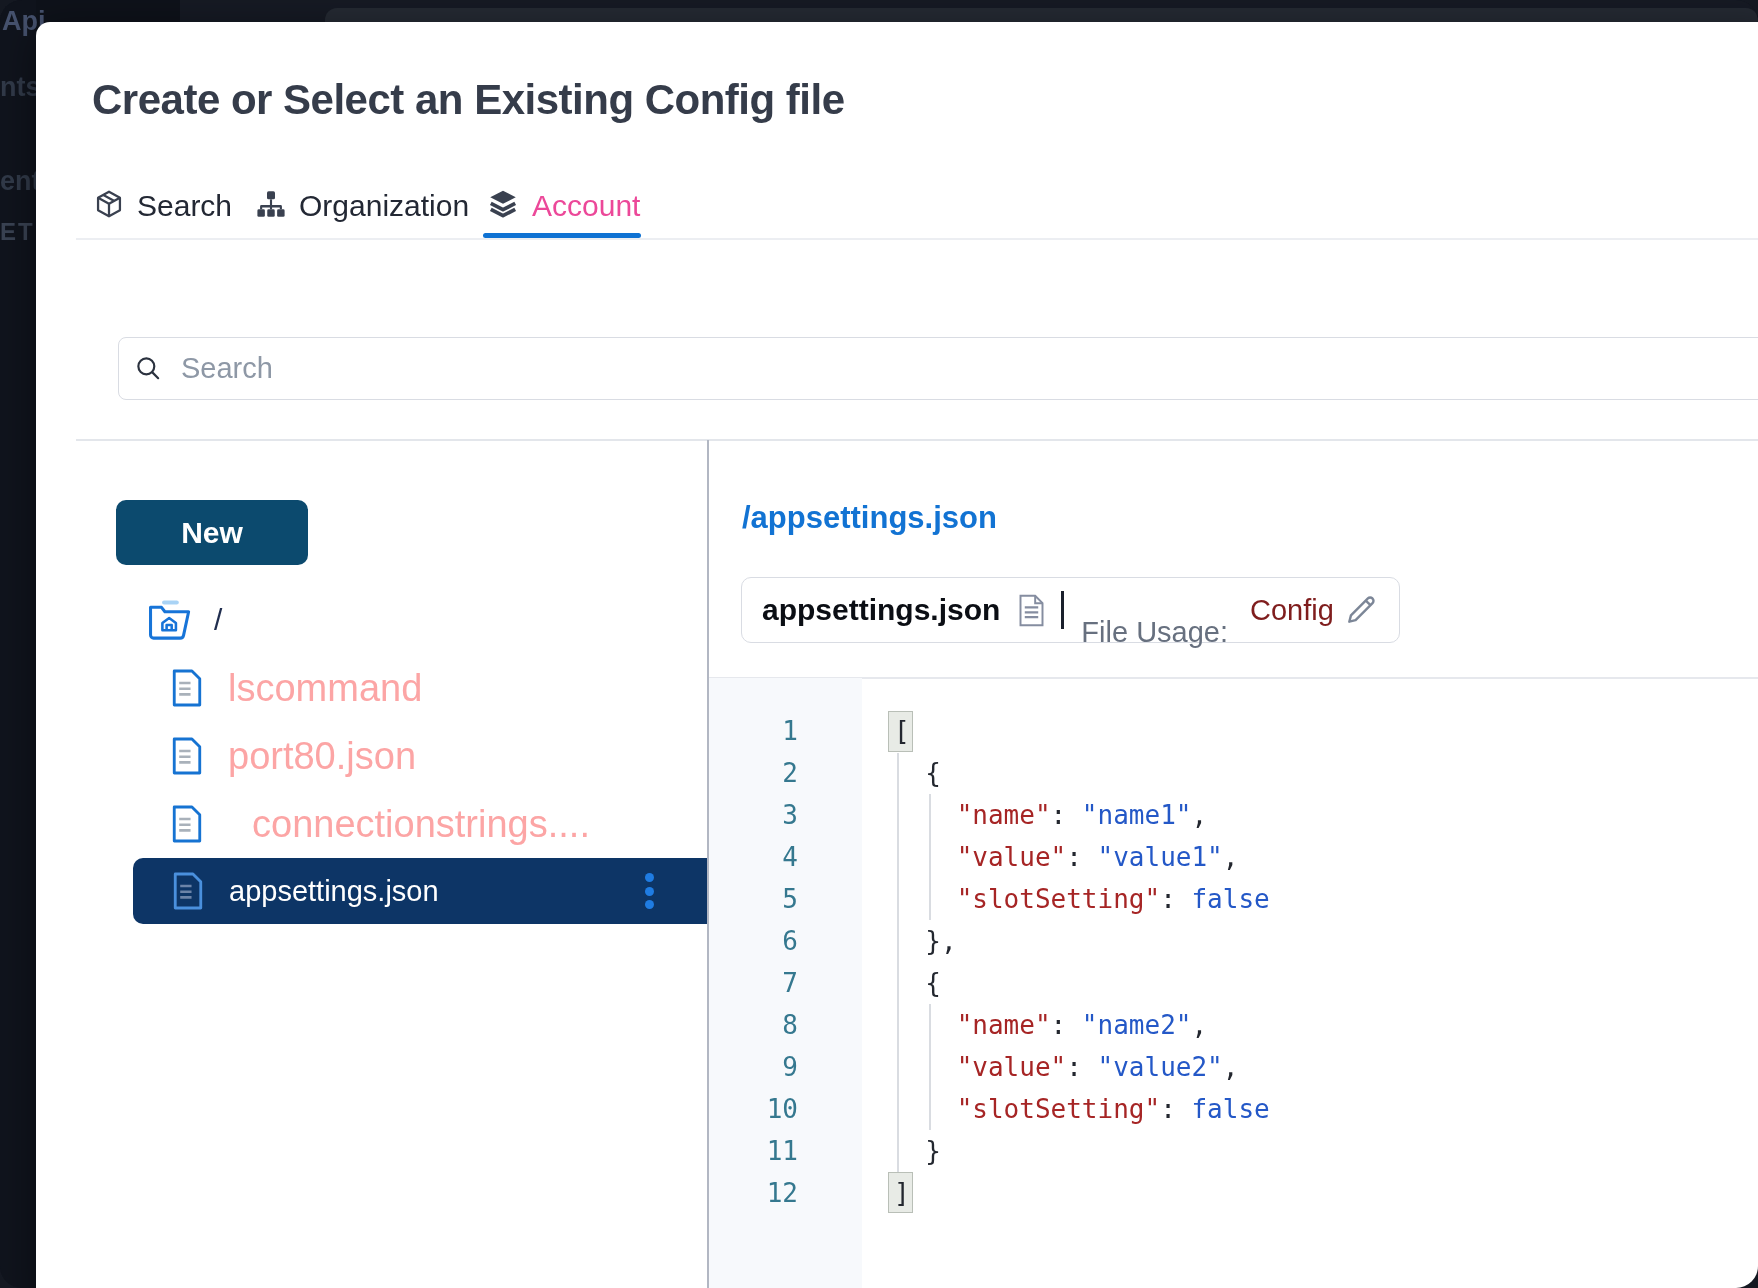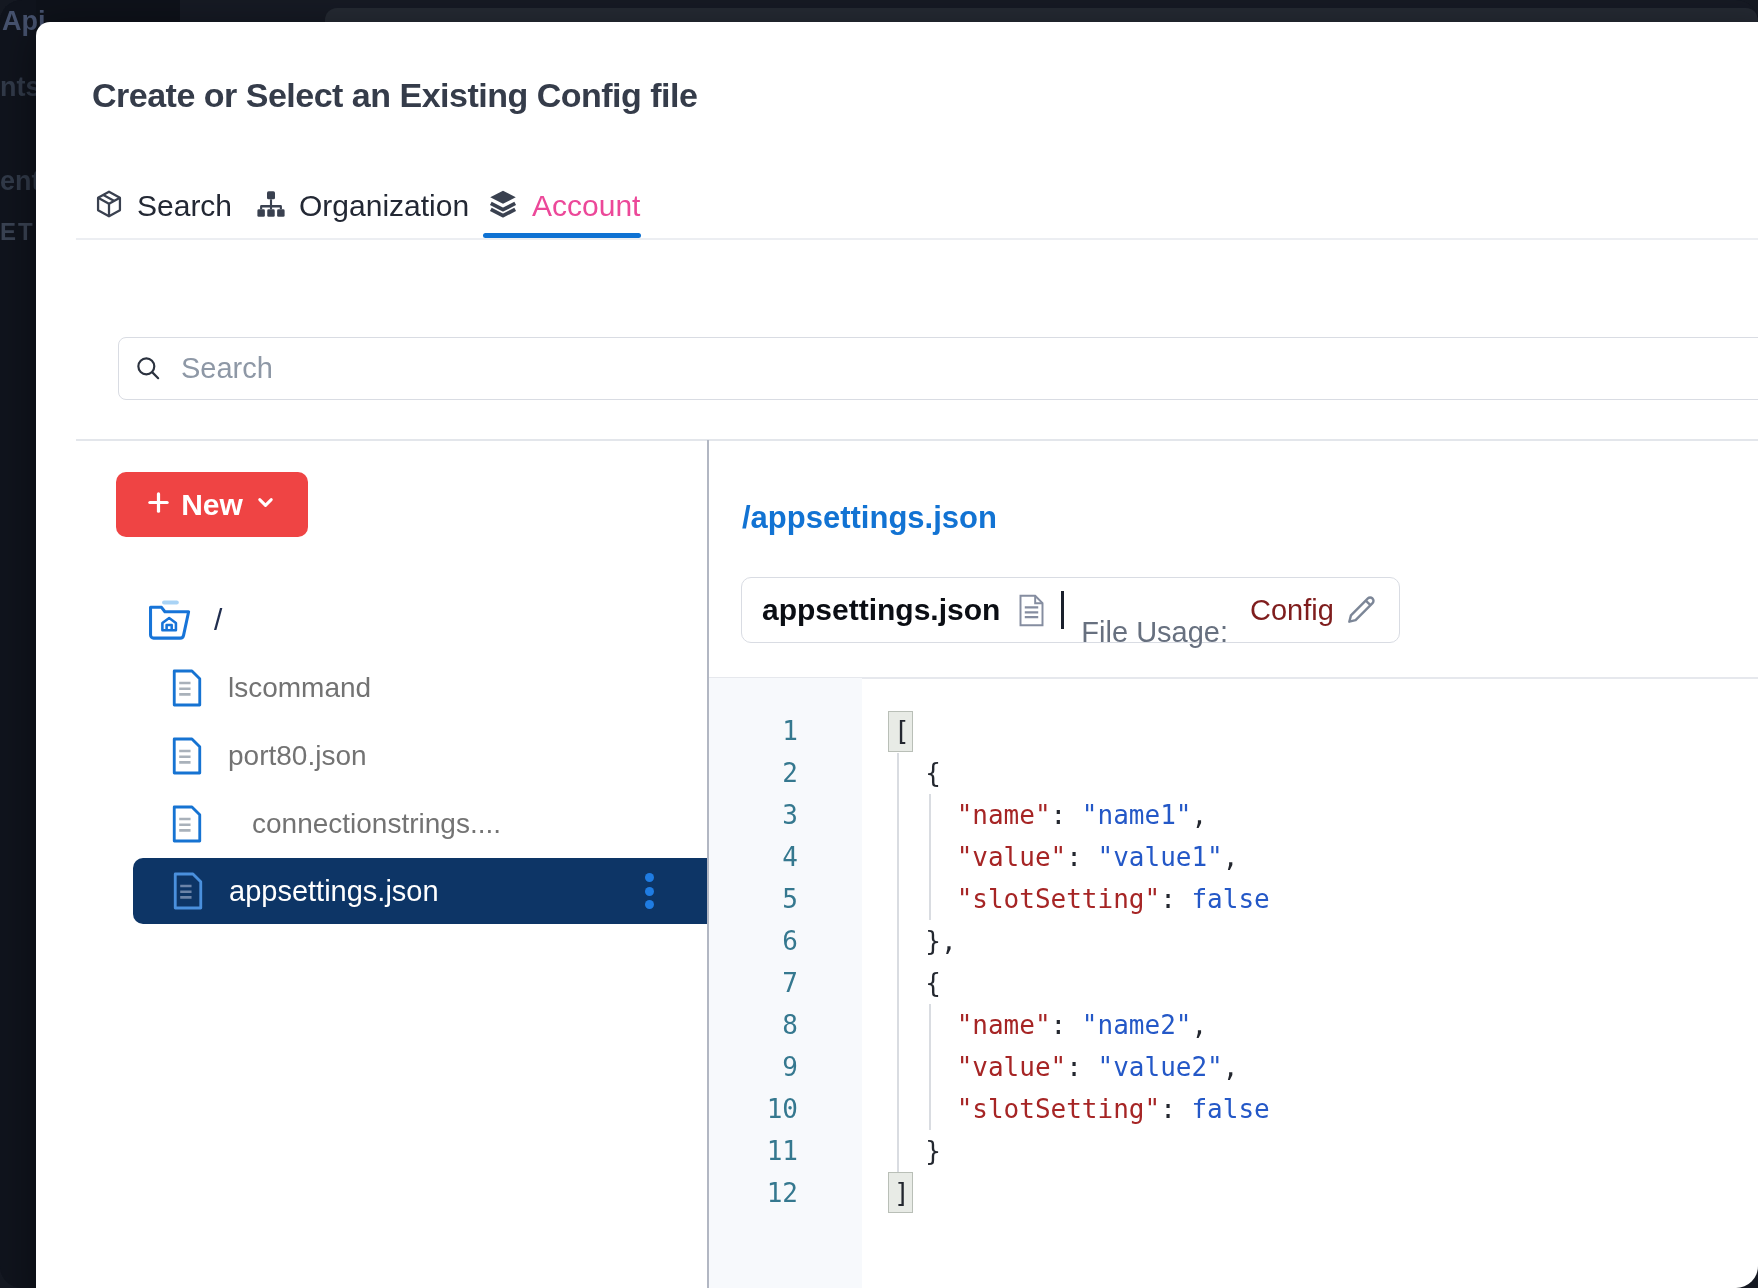--- a/index.html
+++ b/index.html
@@ -10,46 +10,46 @@
   
   .top-strip{left:0;top:0;width:1758px;height:60px;background:#161a24;}
   .top-block{left:0;top:0;width:180px;height:60px;background:#0e121a;}
   .top-panel{left:325px;top:8px;width:1433px;height:52px;background:#252a33;border-radius:12px 12px 0 0;}
   .side-col{left:0;top:0;width:36px;height:1288px;background:#10141d;}
   .frag{color:#313a49;font-weight:600;font-size:27px;white-space:nowrap;}
 
   
   .modal{left:36px;top:22px;width:1740px;height:1284px;background:#ffffff;
          border-radius:14px 0 0 0;box-shadow:0 8px 40px rgba(0,0,0,.45);}
-  .title{left:92px;top:76px;font-size:34px;font-weight:700;color:#353c4a;letter-spacing:-.5px;}
+  .title{left:92px;top:76px;font-size:42px;font-weight:700;color:#353c4a;letter-spacing:-.5px;}
 
   
   .tab{display:flex;align-items:center;gap:12px;cursor:pointer;}
   .tab-label{font-size:30px;color:#232834;font-weight:500;}
   .tab-underline{left:483px;top:233px;width:158px;height:5px;background:#0f72d3;border-radius:3px;}
   .tabs-border{left:76px;top:238px;width:1682px;height:1.5px;background:#eceef2;}
 
   
   .search-box{left:118px;top:337px;width:1660px;height:63px;border:1.5px solid #d9dce3;
               border-radius:8px;box-sizing:border-box;display:flex;align-items:center;background:#fff;}
   .search-box input{border:none;outline:none;background:transparent;font-family:"Liberation Sans",sans-serif;
               font-size:29px;color:#333a46;flex:1;margin-left:16px;}
   .search-box input::placeholder{color:#8e98a6;}
 
   .hdiv{left:76px;top:439px;width:1682px;height:1.5px;background:#e3e6eb;}
   .vdiv{left:707px;top:440px;width:2px;height:848px;background:#b2b7c3;}
 
   
-  .new-btn{left:116px;top:472px;width:192px;height:65px;background:#ef4444;border-radius:10px;
-           display:flex;align-items:center;justify-content:center;gap:11px;cursor:pointer;}
+  .new-btn{left:116px;top:500px;width:192px;height:65px;background:#0c4a6e;border-radius:10px;
+           display:flex;align-items:center;justify-content:center;gap:11px;cursor:pointer;flex-direction:column;}
   .new-btn-label{color:#fff;font-size:30px;font-weight:700;}
 
   
   .tree-row{position:absolute;display:flex;align-items:center;cursor:pointer;height:68px;}
-  .tree-label{font-size:28px;color:#737373;}
+  .tree-label{font-size:38px;color:#fca5a5;}
   .root-label{font-size:30px;color:#202e4f;}
   .sel-row{left:133px;top:858px;width:574px;height:66px;background:#0d3566;border-radius:10px 0 0 10px;
            display:flex;align-items:center;cursor:pointer;}
   .sel-label{font-size:29px;color:#ffffff;}
   .kebab{position:absolute;right:48px;top:0;height:66px;width:20px;display:flex;flex-direction:column;
          align-items:center;justify-content:center;gap:4.5px;cursor:pointer;}
   .kebab i{width:9px;height:9px;border-radius:50%;background:#1f7ce2;display:block;}
 
   
   .path-link{left:742px;top:500px;font-size:31px;font-weight:700;color:#1273d3;cursor:pointer;}

